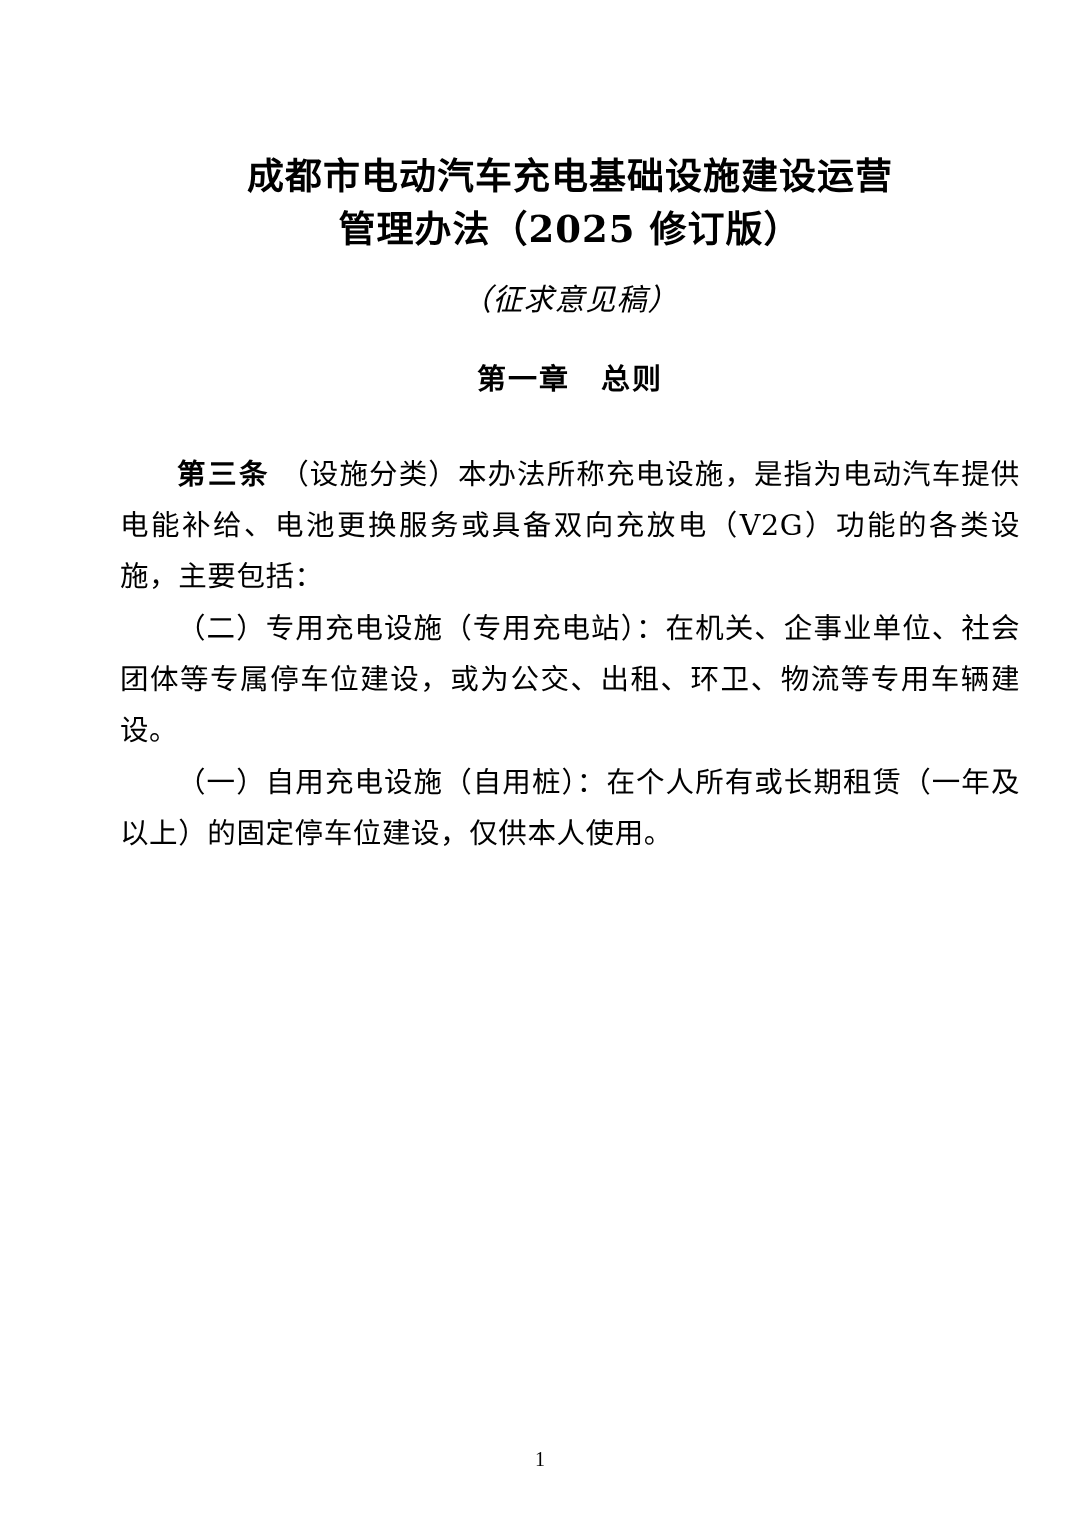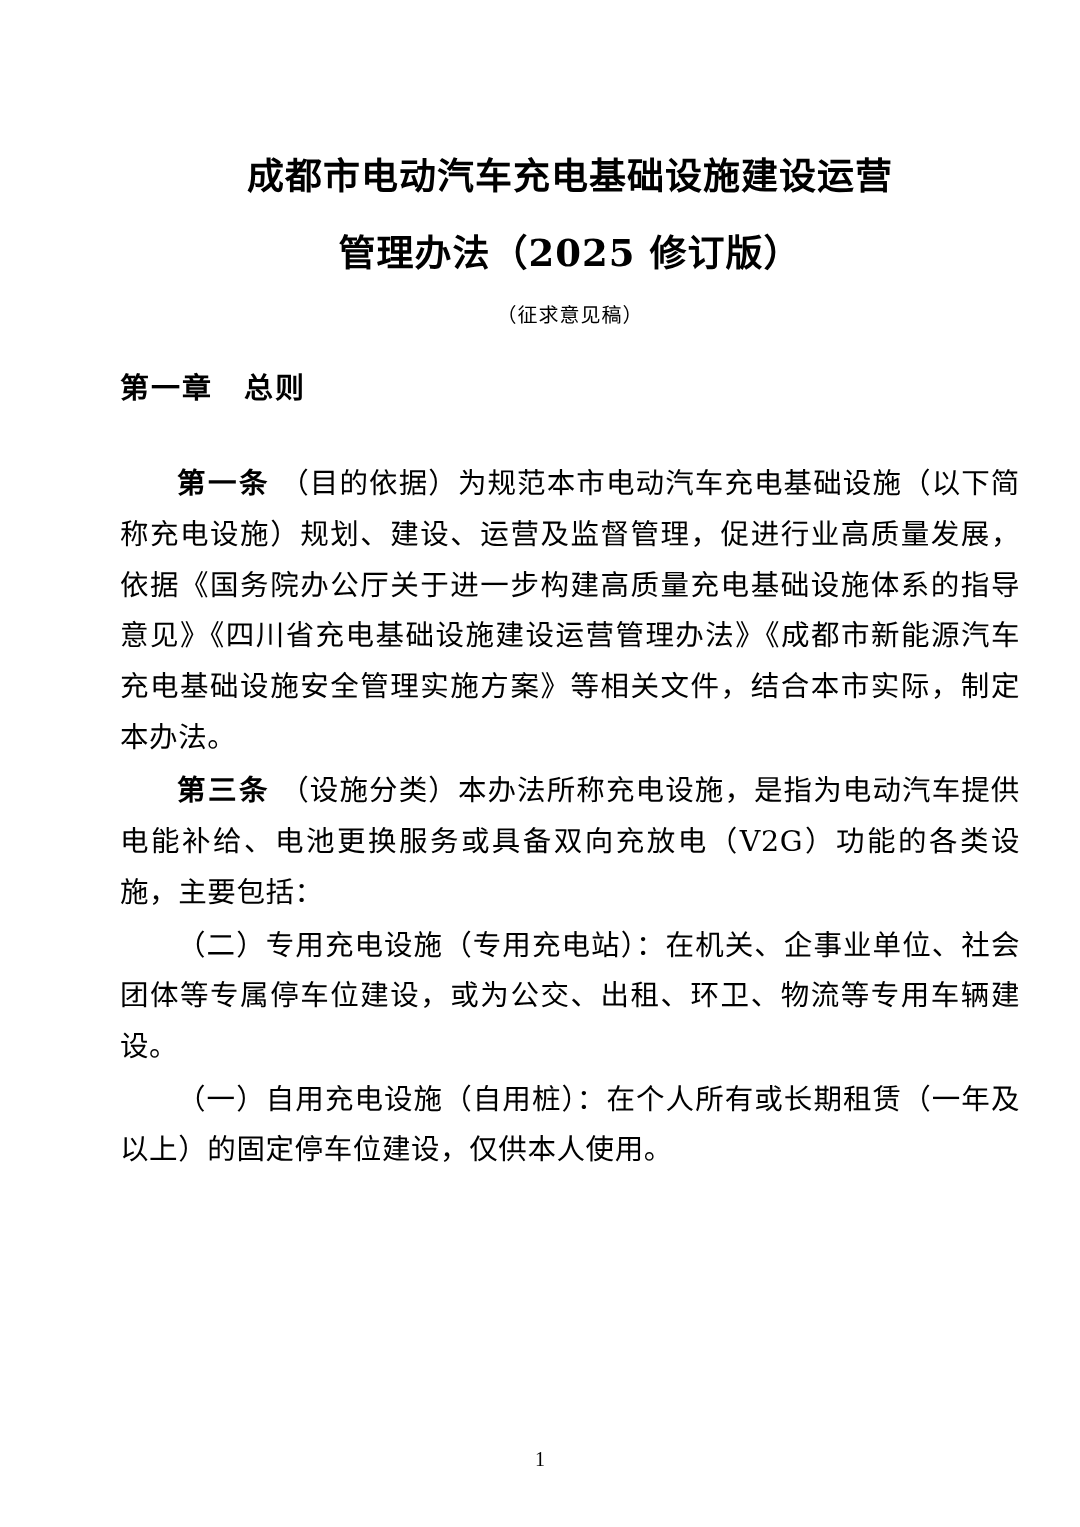--- a/index.html
+++ b/index.html
@@ -26,29 +26,30 @@
   .doc-title {
     text-align: center;
     font-weight: bold;
     font-size: 37px;
     line-height: 1.42;
     letter-spacing: 1px;
     margin: 0;
   }
   .doc-title .line2 {
     display: block;
-    margin-top: 24px;
   }
   .doc-subtitle {
     text-align: center;
-    font-size: 20px;
+    font-size: 30px;
     margin-top: 20px;
     letter-spacing: 1px;
+    font-style: italic;
   }
   .chapter-heading {
+    text-align: center;
     font-weight: bold;
     font-size: 29px;
     margin-top: 36px;
     letter-spacing: 2px;
   }
   .body-block {
     margin-top: 52px;
   }
   p.para {
     font-size: 28.5px;
@@ -82,24 +83,20 @@
     <span class="line1">成都市电动汽车充电基础设施建设运营</span>
     <span class="line2">管理办法（2025 修订版）</span>
   </div>
 
   <div class="doc-subtitle">（征求意见稿）</div>
 
   <div class="chapter-heading">第一章　总则</div>
 
   <div class="body-block">
 
-    <p class="para">
-      <span class="art-label">第一条</span>
-      <span>（目的依据）为规范本市电动汽车充电基础设施（以下简称充电设施）规划、建设、运营及监督管理，促进行业高质量发展，依据《国务院办公厅关于进一步构建高质量充电基础设施体系的指导意见》《四川省充电基础设施建设运营管理办法》《成都市新能源汽车充电基础设施安全管理实施方案》等相关文件，结合本市实际，制定本办法。</span>
-    </p>
 
 
     <p class="para">
       <span class="art-label">第三条</span>
       <span>（设施分类）本办法所称充电设施，是指为电动汽车提供电能补给、电池更换服务或具备双向充放电（V2G）功能的各类设施，主要包括：</span>
     </p>
 
     <p class="para">
       <span>（二）专用充电设施（专用充电站）：在机关、企事业单位、社会团体等专属停车位建设，或为公交、出租、环卫、物流等专用车辆建设。</span>
     </p>

